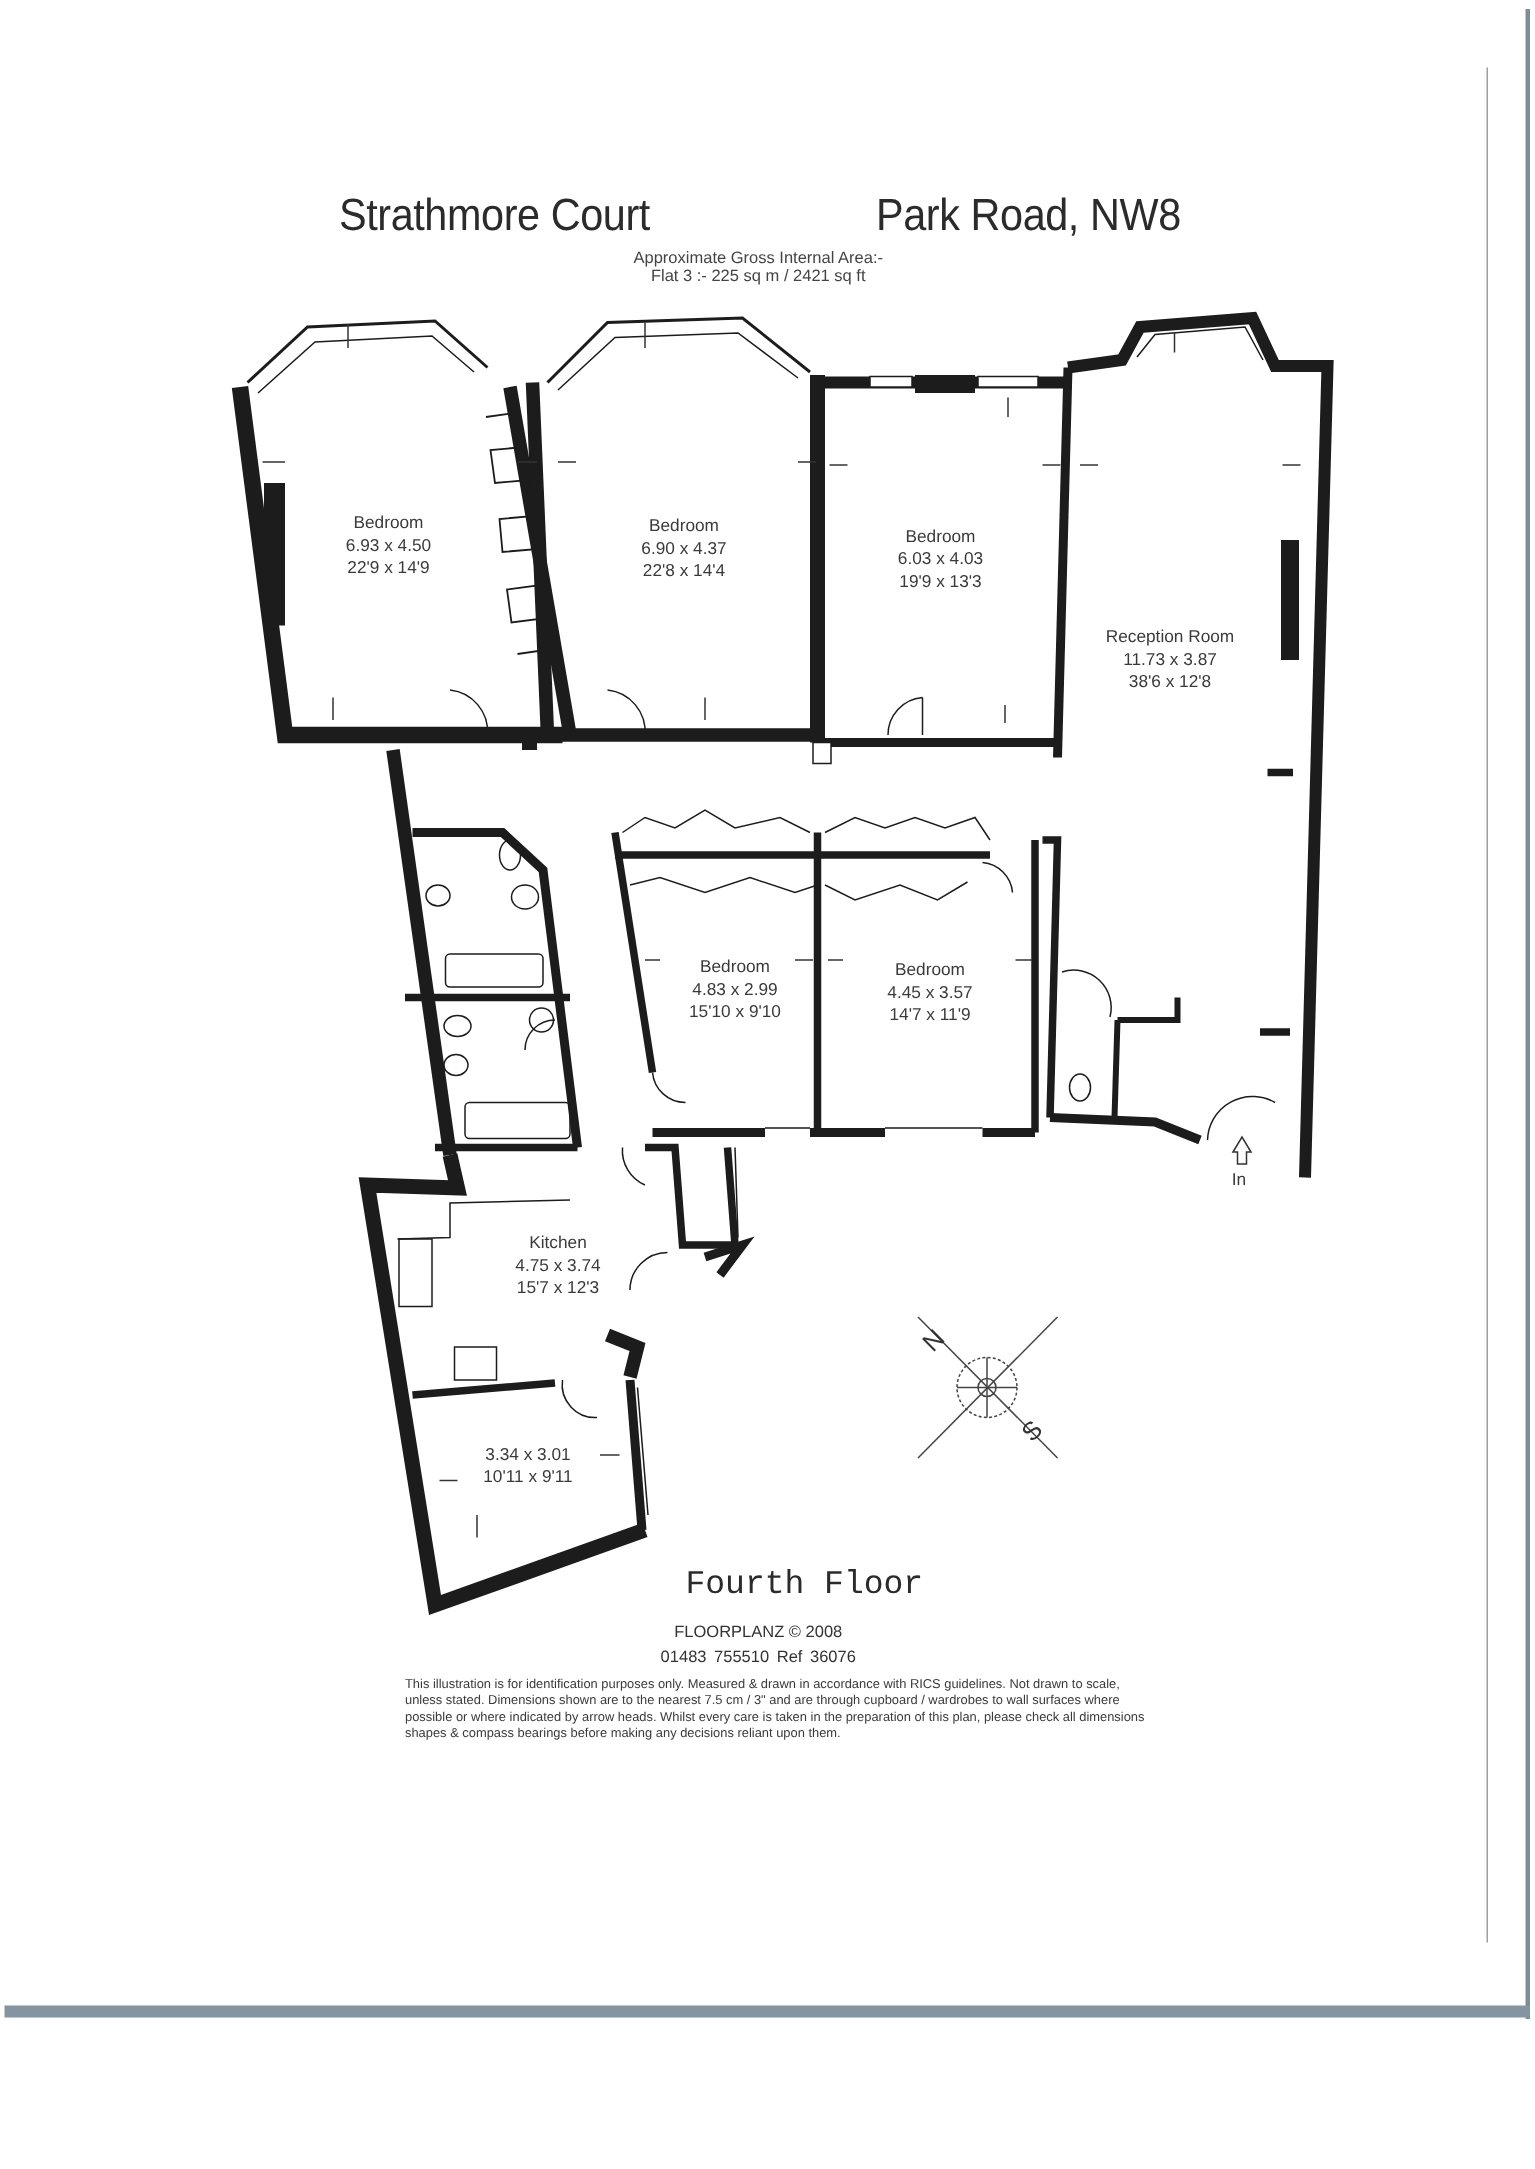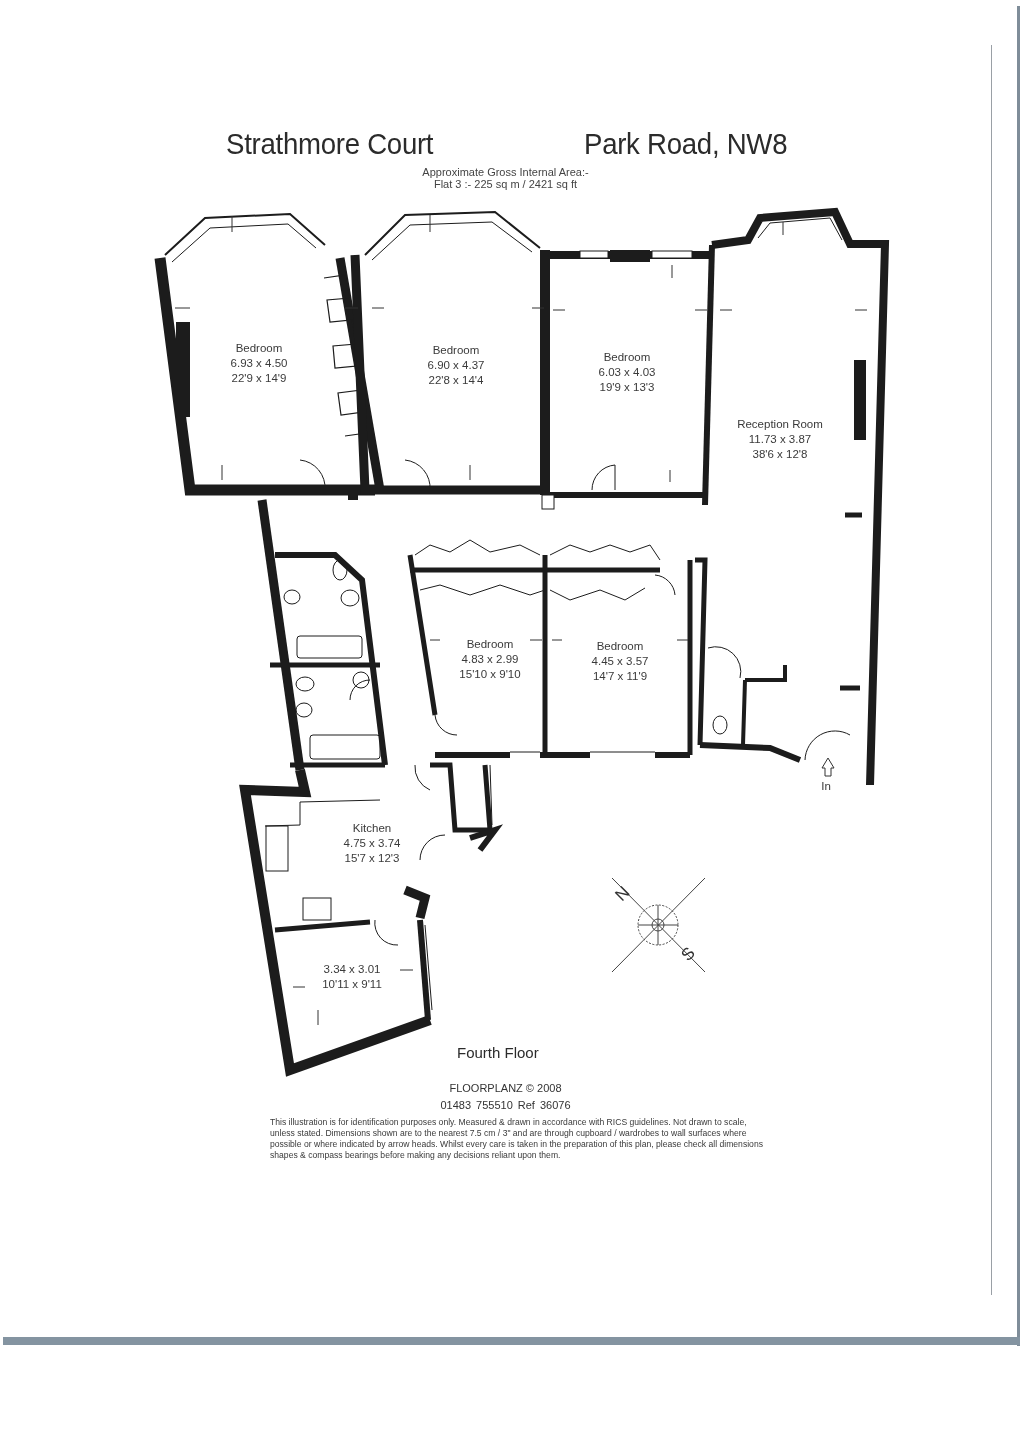--- a/index.html
+++ b/index.html
@@ -9,21 +9,21 @@
   .scan-edge-bottom { position:absolute; left:3px; top:1337px; width:1017px; height:8px; background:#8494a1; }
   .scan-line-thin { position:absolute; left:991px; top:45px; width:1px; height:1250px; background:#9aa0a6; }
   .title { position:absolute; top:127px; font-size:30px; color:#2b2b2b; letter-spacing:-0.3px; transform:scaleX(0.92); transform-origin:left top; white-space:nowrap; }
   .title-left { left:226px; }
   .title-right { left:584px; }
   .subtitle { position:absolute; left:0; width:1023px; text-align:center; font-size:11px; color:#444; line-height:12px; }
   .sub1 { top:166px; left:-6px; }
   .sub2 { top:178px; left:-6px; }
   svg.plan { position:absolute; left:0; top:0; }
   .room-label { font-family:"Liberation Sans", sans-serif; font-size:11.5px; fill:#3a3a3a; text-anchor:middle; }
-  .floor-title { position:absolute; left:457px; top:1044px; font-size:15px; color:#2b2b2b; white-space:nowrap; }
+  .floor-title { position:absolute; left:457px; top:1044px; font-size:22px; color:#2b2b2b; white-space:nowrap;font-family:Liberation Mono, monospace; }
   .credit { position:absolute; left:0; width:1023px; text-align:center; font-size:11px; color:#333; }
   .credit1 { top:1082px; left:-6px; }
   .credit2 { top:1099px; left:-6px; word-spacing:2px; }
   .disclaimer { position:absolute; left:270px; width:496px; top:1117px; text-align:left; font-size:8.6px; line-height:11px; color:#3a3a3a; }
 </style>
 </head>
 <body>
 
 <div class="scan-edge-right"></div>
 <div class="scan-edge-bottom"></div>

